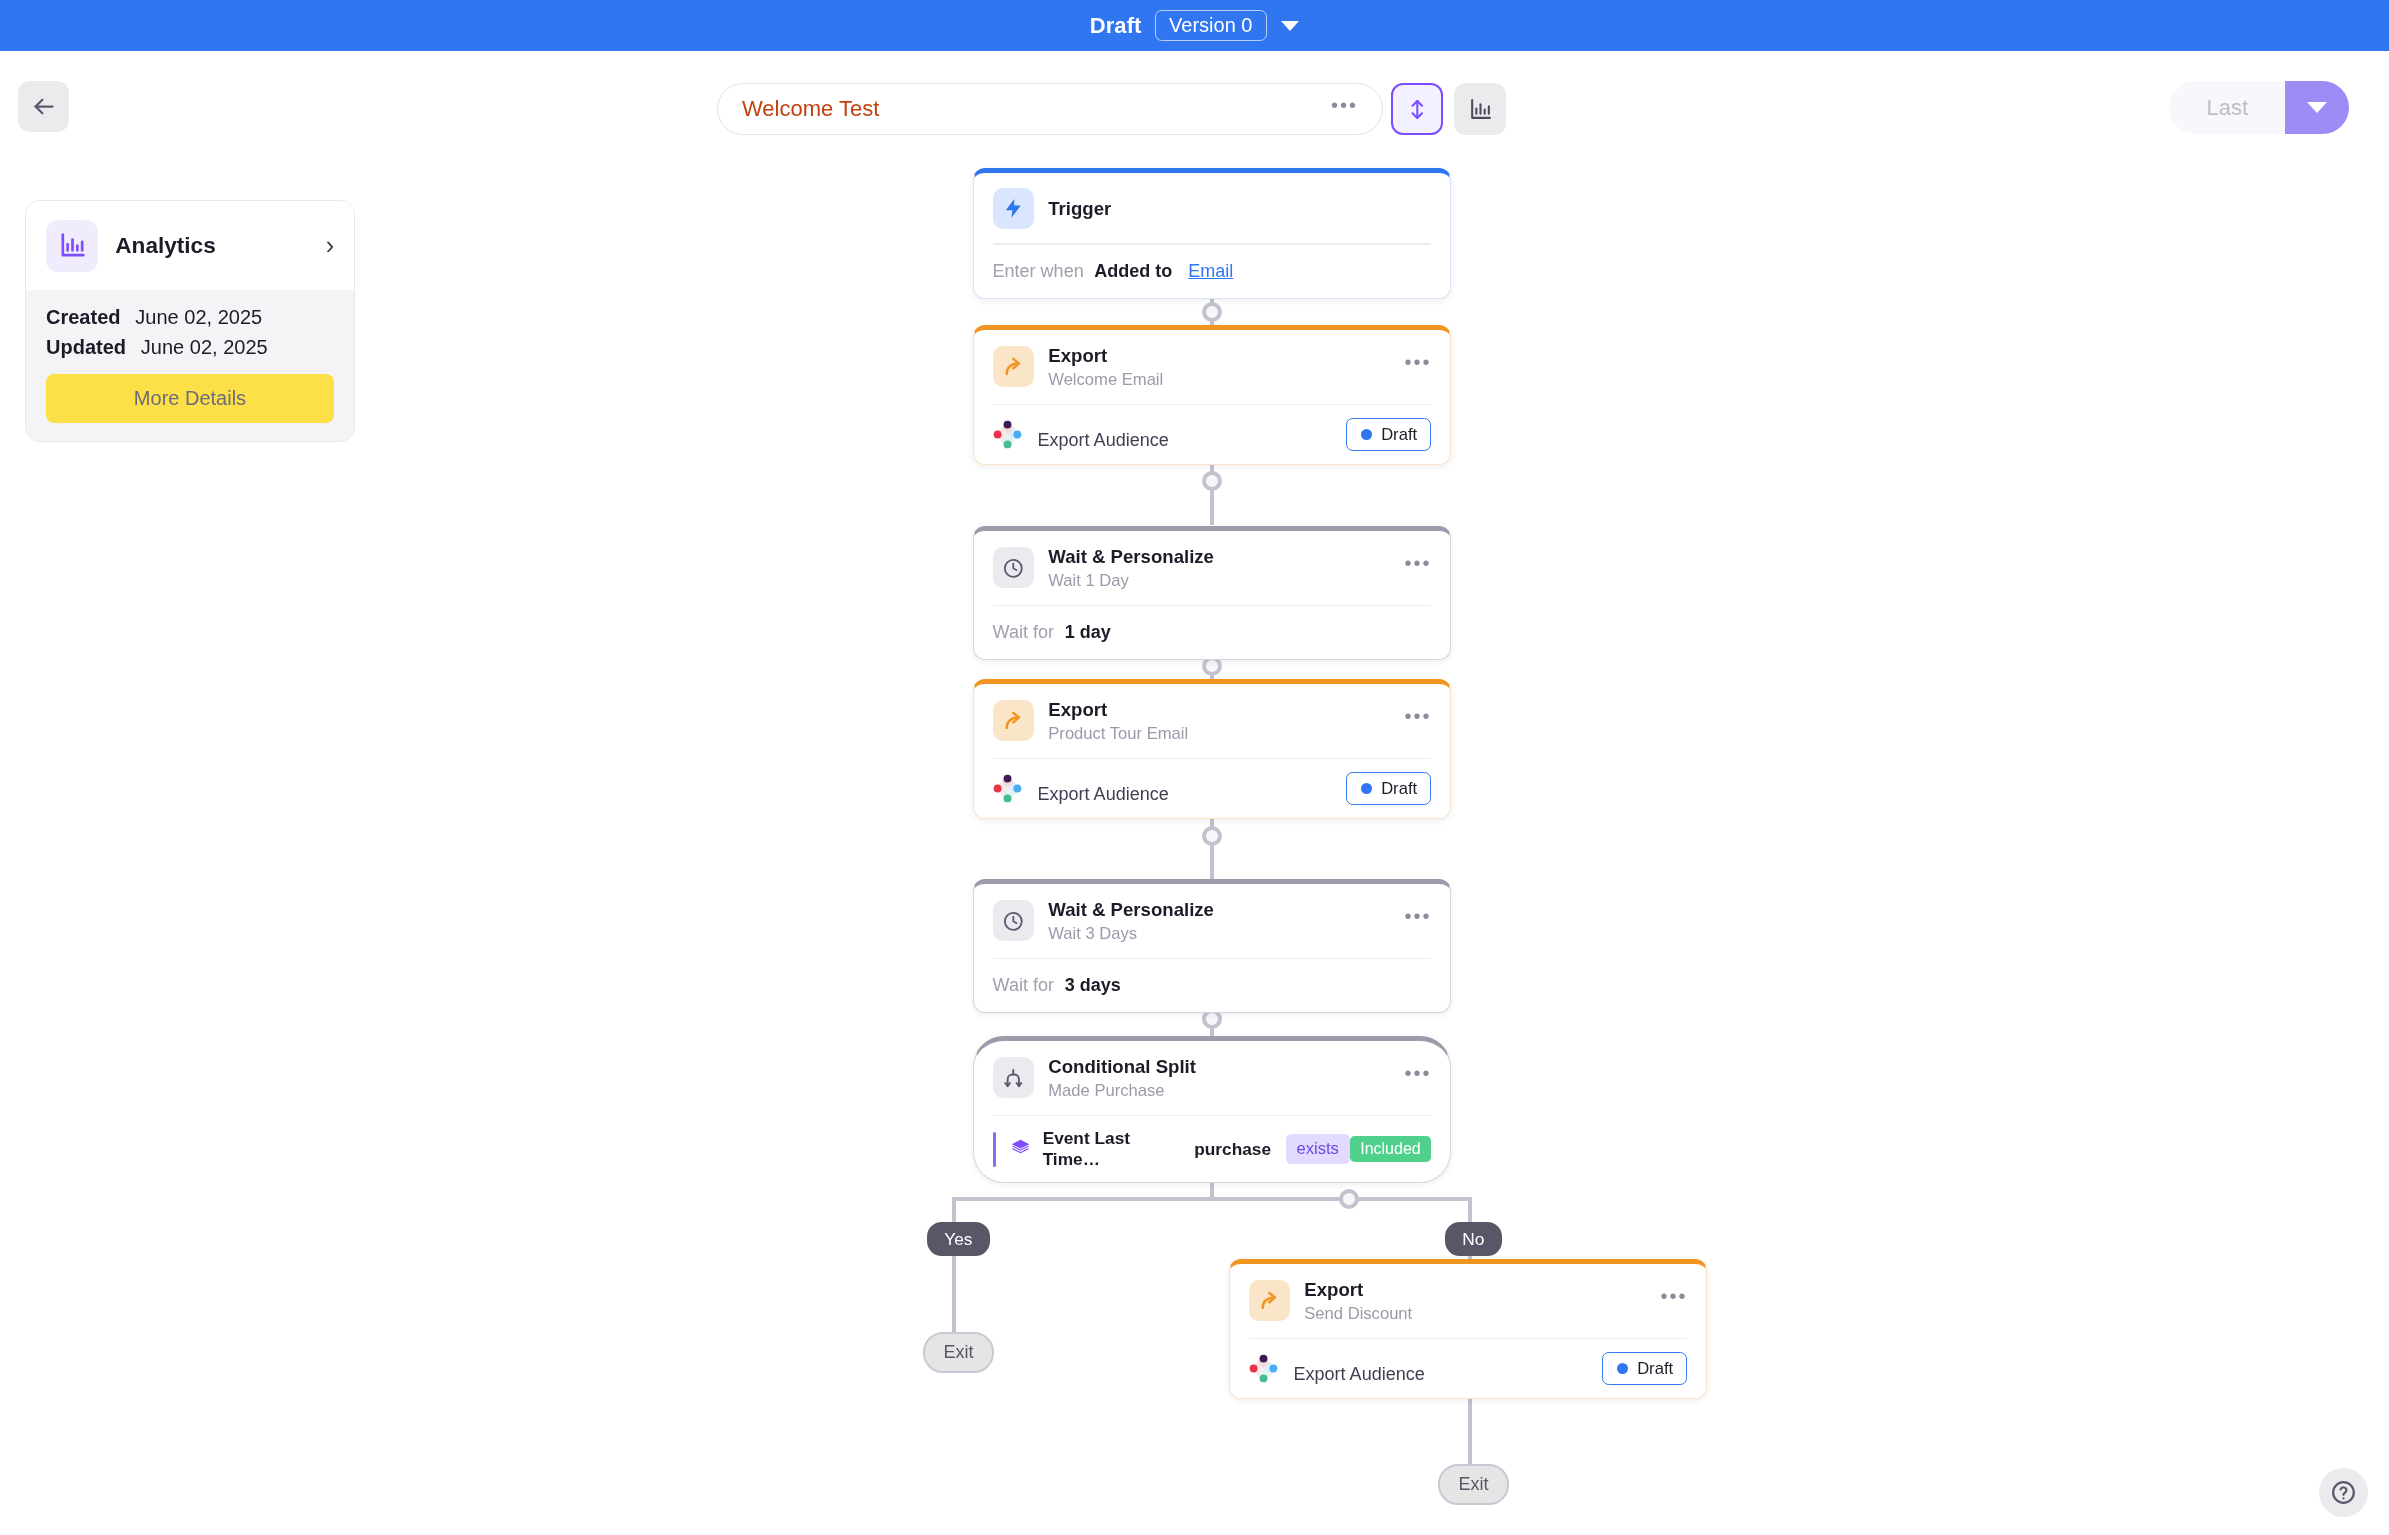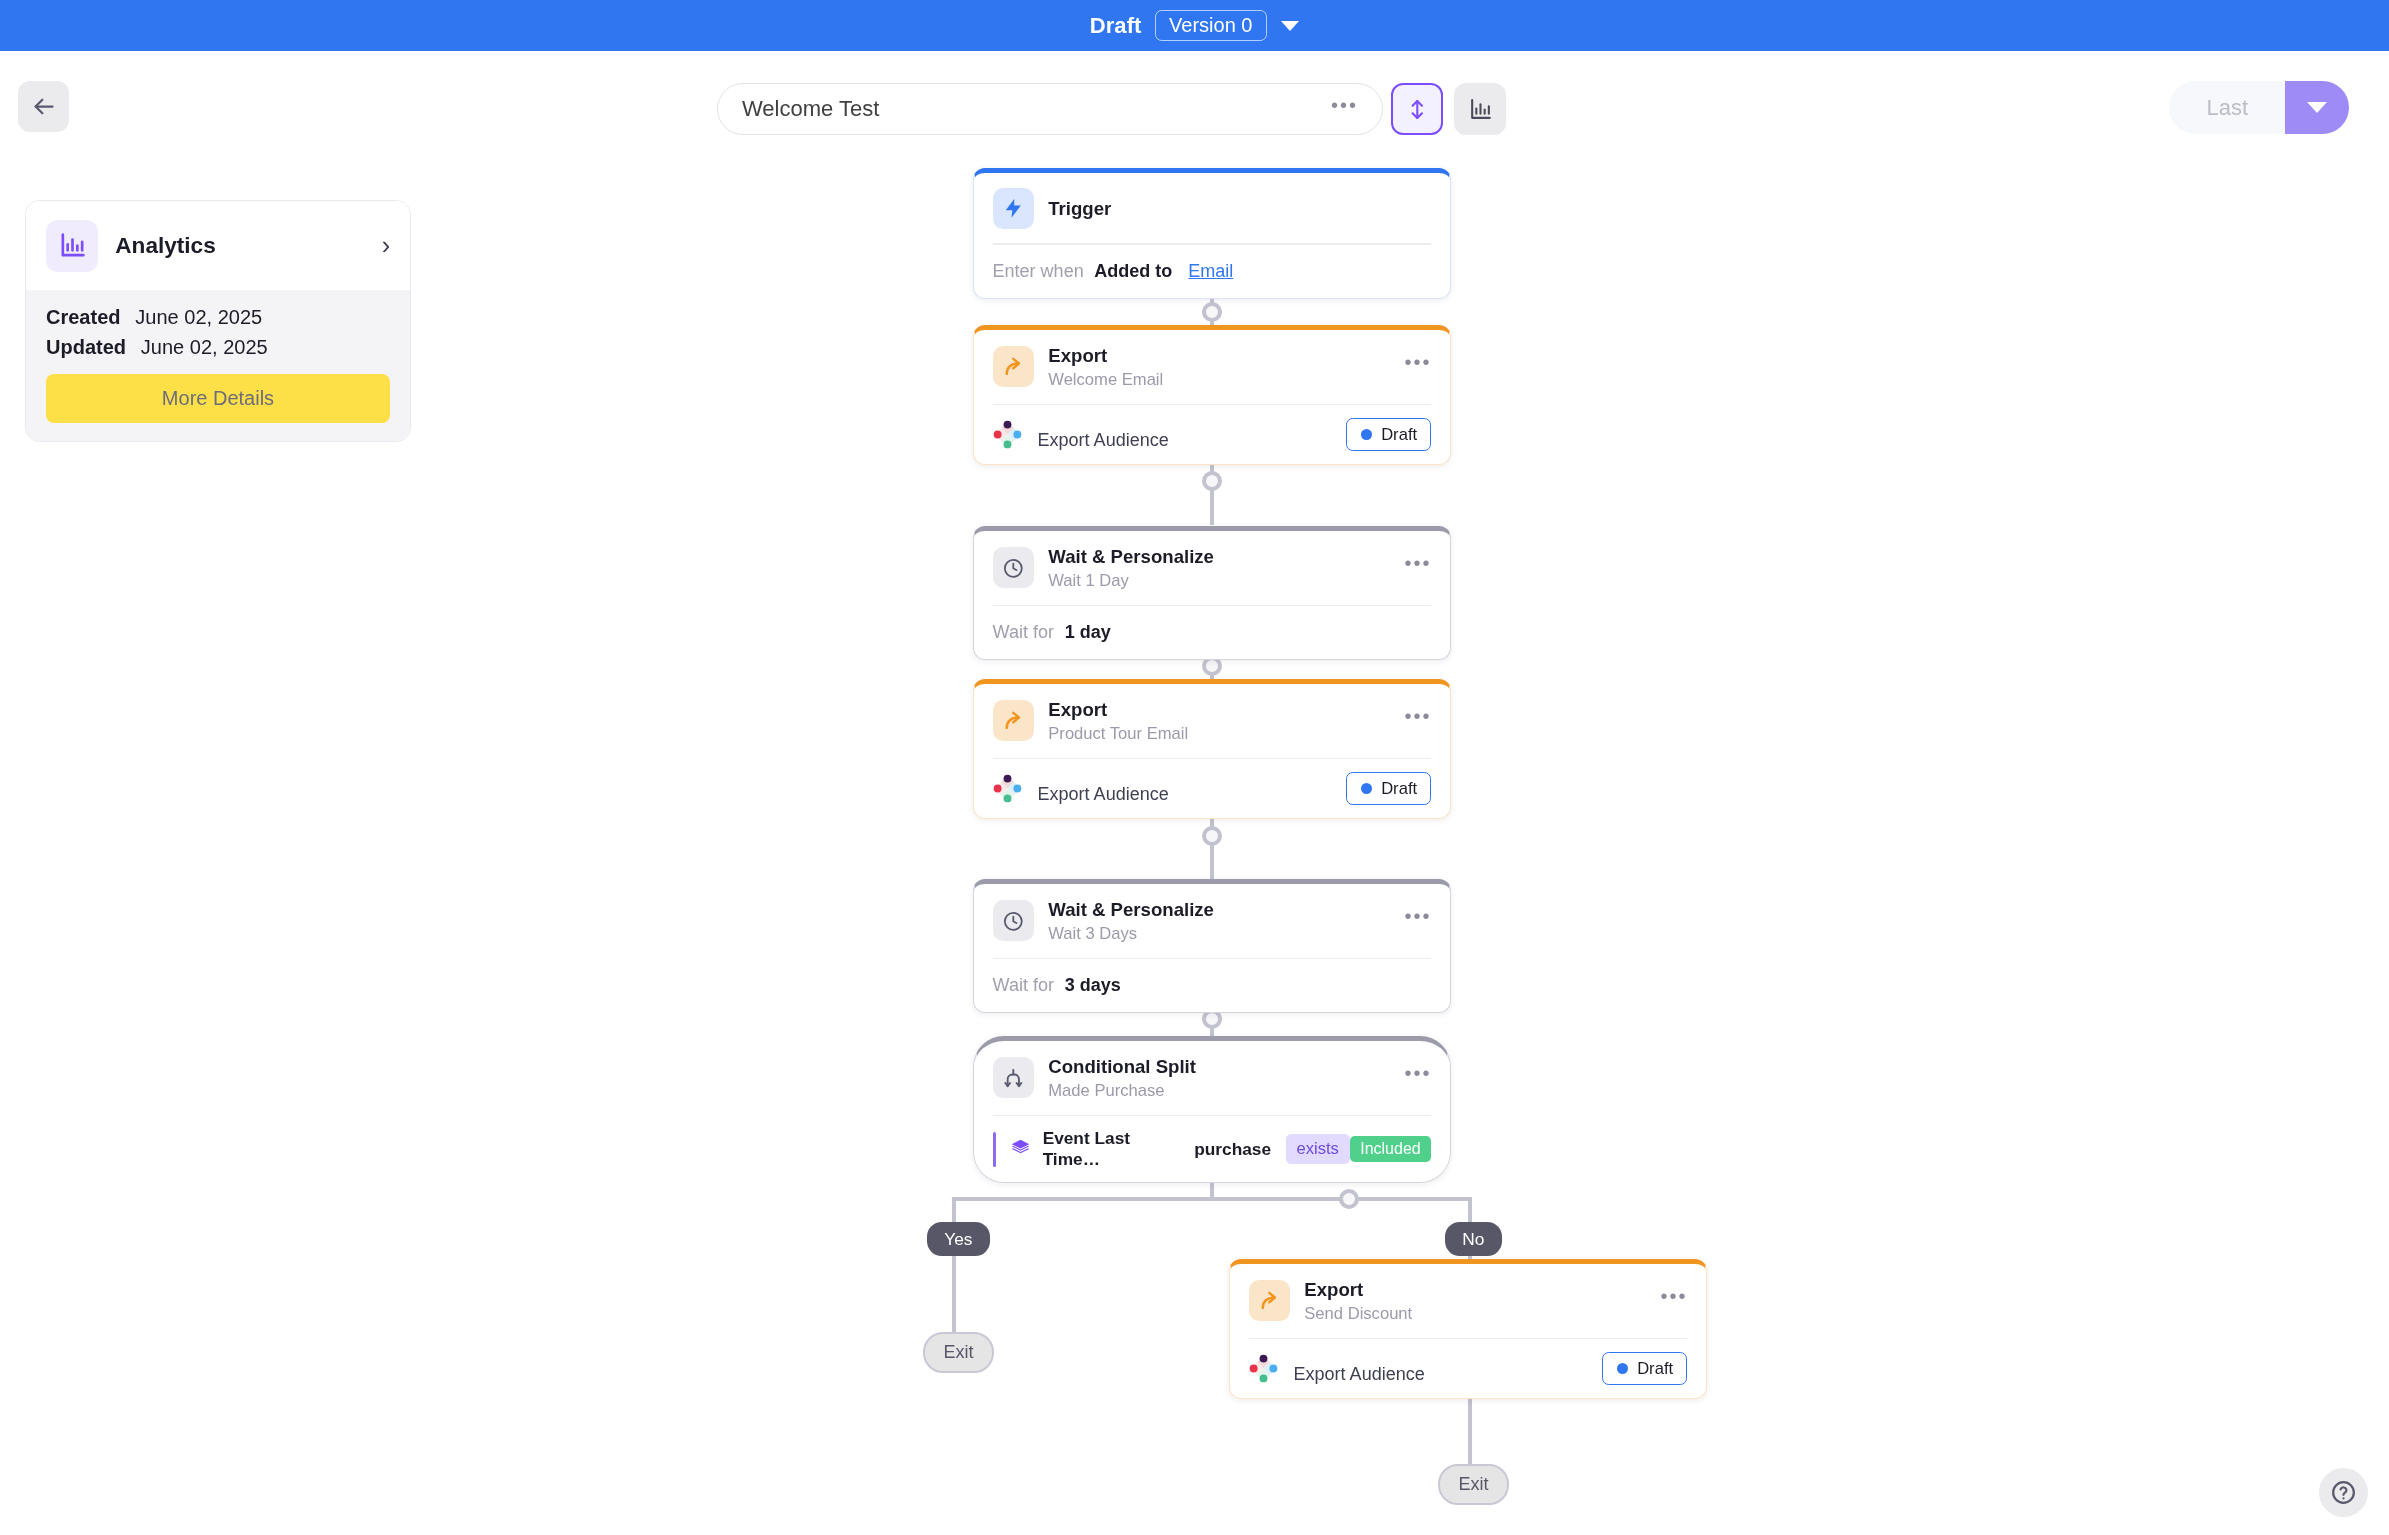--- a/index.html
+++ b/index.html
@@ -31,21 +31,21 @@
   .back-btn {
     position: absolute; left: 18px; top: 81px; width: 51px; height: 51px;
     background: #ebebed; border-radius: 12px;
     display: flex; align-items: center; justify-content: center;
   }
   .title-bar {
     position: absolute; left: 717px; top: 83px; width: 666px; height: 52px;
     background: #fff; border: 1.3px solid #e2e2e7; border-radius: 27px;
     display: flex; align-items: center; padding: 0 24px;
   }
-  .title-text { font-size: 22px; color: #404040; flex: 1; }
+  .title-text { font-size: 22px; color: #c2410c; flex: 1; }
   .dots { letter-spacing: 2px; color: #8b8b99; font-size: 20px; line-height: .4; padding-bottom: 8px; }
 
   .icon-btn {
     position: absolute; top: 83px; width: 52px; height: 52px;
     border-radius: 12px; display: flex; align-items: center; justify-content: center;
   }
   .icon-btn.active { left: 1391px; background: #f3f0ff; border: 2px solid #7c4dff; }
   .icon-btn.plain  { left: 1454px; background: #ebebed; }
 
   .save-group {
@@ -59,21 +59,21 @@
   .save-caret {
     background: #9e8bf5; width: 64px; display: flex; align-items: center; justify-content: center;
   }
   .save-caret .tri {
     width: 0; height: 0; border-left: 10px solid transparent; border-right: 10px solid transparent;
     border-top: 11.3px solid #fff;
   }
 
   
   .analytics-card {
-    position: absolute; left: 25px; top: 200px; width: 386px;
+    position: absolute; left: 25px; top: 200px; width: 330px;
     border: 1.3px solid #e8e8ee; border-radius: 14.7px; overflow: hidden; background: #fff;
   }
   .analytics-head { display: flex; align-items: center; padding: 18.6px 20px; background: #fff; }
   .analytics-icon {
     width: 52px; height: 52px; border-radius: 12px; background: #f0ecfe;
     display: flex; align-items: center; justify-content: center;
   }
   .analytics-title { font-size: 22.6px; font-weight: bold; color: #1c1c28; margin-left: 17.3px; flex: 1; }
   .chev-right { color: #3f3f52; font-size: 25px; font-weight: 300; line-height: 1; }
   .analytics-body { background: #f4f4f6; padding: 16px 20px 18.6px 20px; }

